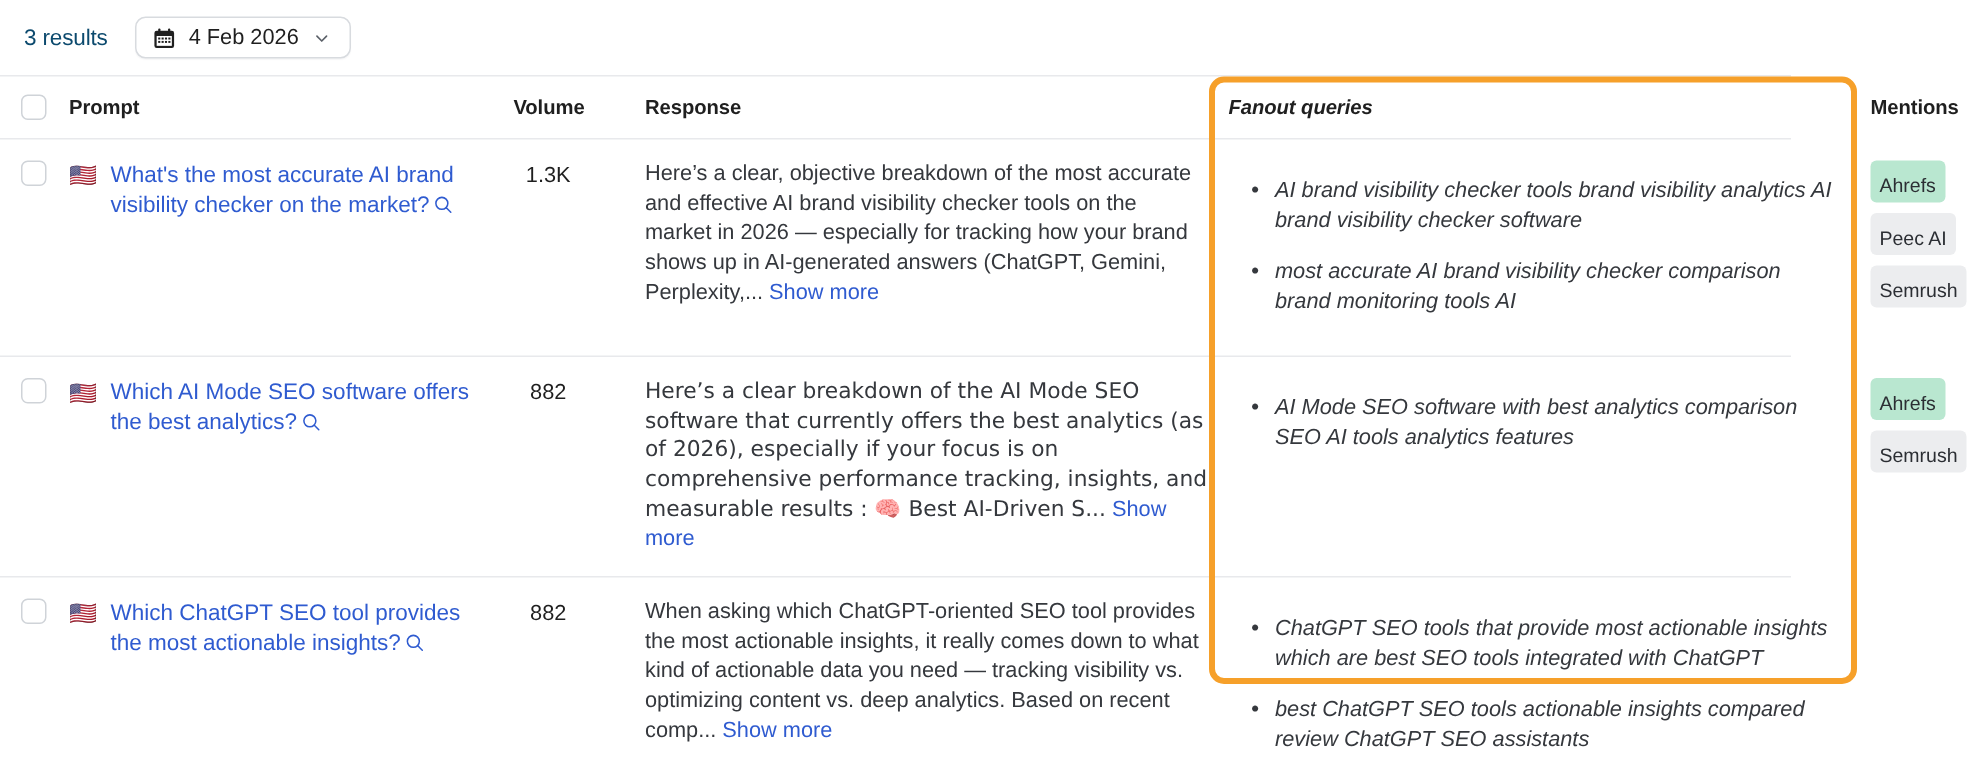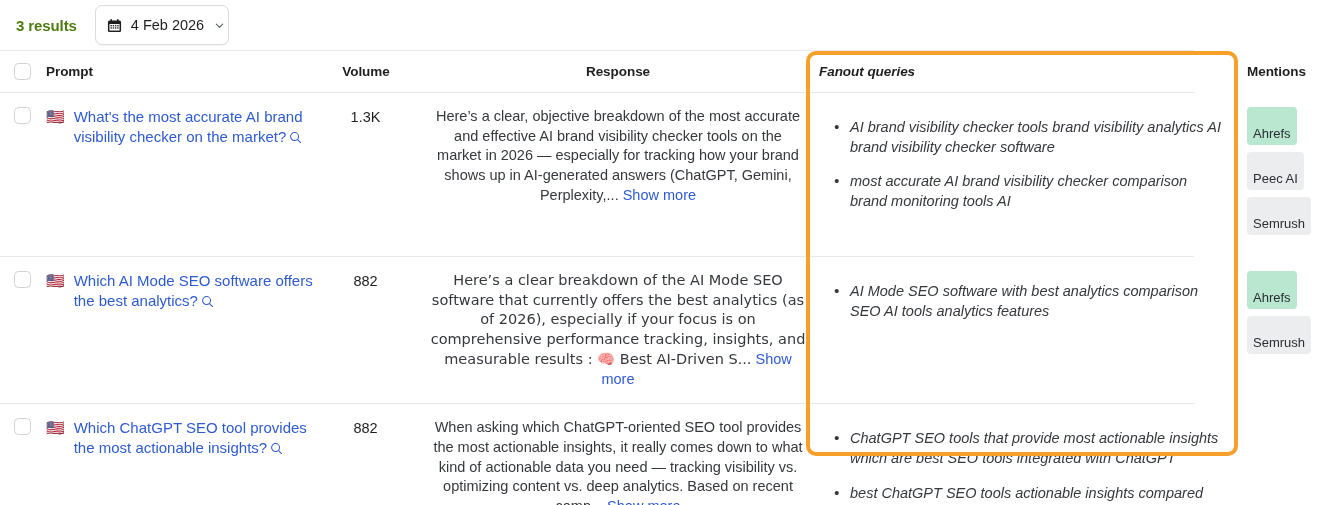--- a/index.html
+++ b/index.html
@@ -20,30 +20,30 @@
   
   .toolbar {
     height: 50px;
     display: flex;
     align-items: center;
     padding: 0 0 0 16px;
     gap: 18px;
   }
   .results-count {
     font-size: 15px;
-    font-weight: 700;
-    color: #4d7c0f;
+    font-weight: 400;
+    color: #0c4a6e;
     letter-spacing: -0.1px;
   }
   .date-picker {
     display: inline-flex;
     align-items: center;
     gap: 9px;
-    height: 40px;
-    padding: 0 3px 0 11px;
+    height: 28px;
+    padding: 0 13px 0 11px;
     border: 1px solid #d8dbdf;
     border-radius: 7px;
     background: #fff;
     font-size: 14.5px;
     color: #1f1f1f;
     cursor: pointer;
     box-shadow: 0 1px 1px rgba(16,24,40,0.04);
   }
   .date-picker .cal-icon { display: flex; align-items: center; }
   .date-picker .chev {
@@ -76,21 +76,21 @@
     font-size: 13.5px;
     font-weight: 700;
     color: #1f1f1f;
     letter-spacing: -0.05px;
   }
 
   
   .c-check { width: 46px; flex: 0 0 46px; padding-left: 14px; }
   .c-prompt { width: 284px; flex: 0 0 284px; }
   .c-volume { width: 72px; flex: 0 0 72px; text-align: center; }
-  .c-response { width: 404px; flex: 0 0 404px; padding-left: 28px; text-align: center; }
+  .c-response { width: 404px; flex: 0 0 404px; padding-left: 28px; }
   .c-fanout { width: 432px; flex: 0 0 432px; padding-left: 13px; font-style: italic; }
   .c-mentions { width: 84px; flex: 0 0 84px; padding-left: 9px; }
 
   .chk {
     width: 17px; height: 17px;
     border: 1.6px solid #cfd3d8;
     border-radius: 4.5px;
     background: #fff;
     cursor: pointer;
   }
@@ -162,21 +162,21 @@
     left: 4px;
     top: -1px;
     font-size: 15px;
     color: #35383d;
   }
 
   .mention-badge {
     display: inline-block;
     font-size: 13px;
     line-height: 17px;
-    padding: 18px 6px 3px 6px;
+    padding: 8px 6px 3px 6px;
     border-radius: 4px;
     background: #ecedef;
     color: #2b2e33;
     margin-bottom: 7px;
     white-space: nowrap;
   }
   .mention-badge.hl { background: #b9e7d0; }
 
   
   .highlight-box {

